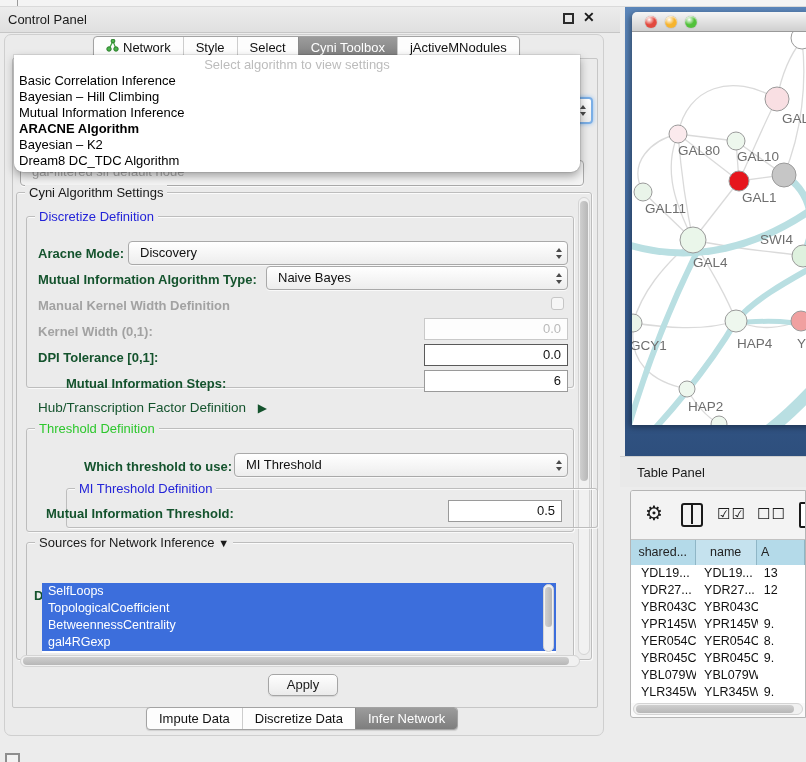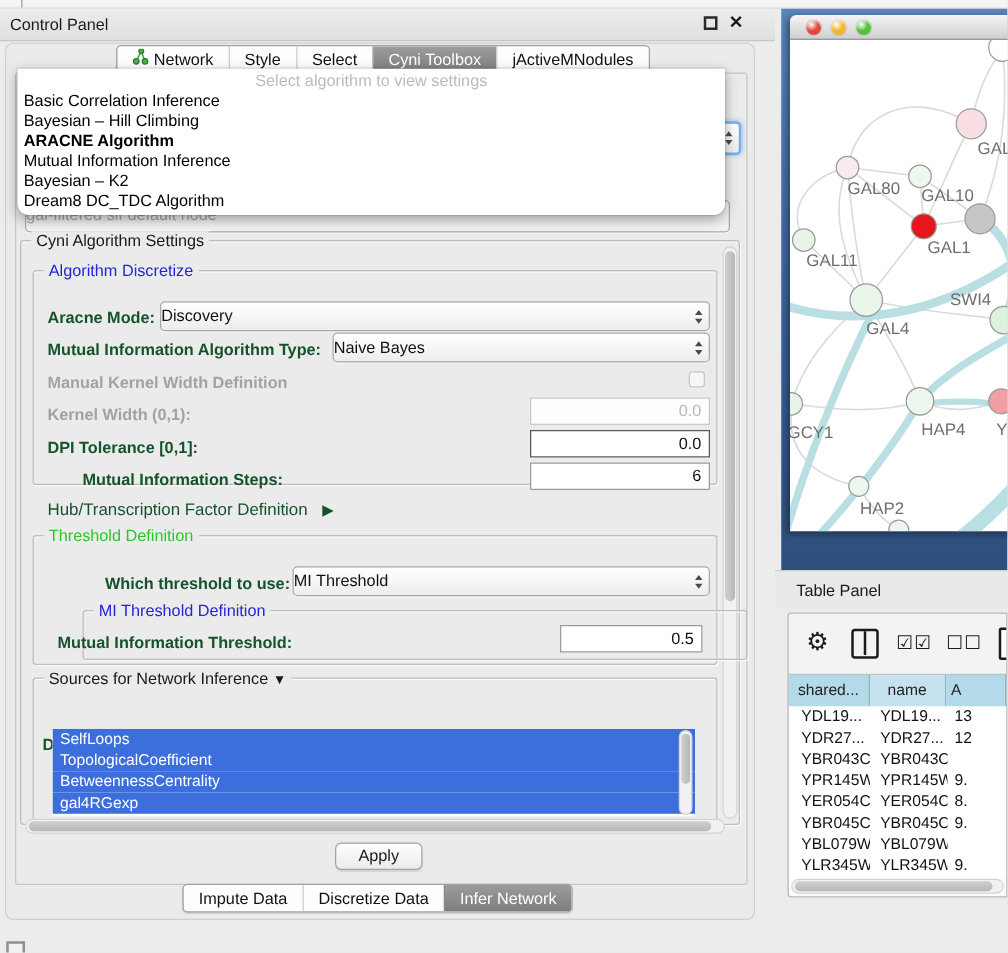--- a/index.html
+++ b/index.html
@@ -18,21 +18,21 @@
   .main-panel { left:4px; top:34px; width:600px; height:702px; background:#ebebeb; border:1px solid #cfcfcf; border-radius:7px; }
   .content-pane { left:12px; top:58px; width:586px; height:650px; border:1px solid #c6c6c6; background:#ebebeb; border-radius:2px; }
 
   
   .seg { position:absolute; display:inline-flex; height:23px; border:1px solid #a3a3a3; border-radius:4px; background:#fdfdfd; overflow:hidden; box-shadow:0 1px 1px rgba(0,0,0,.12); }
   .seg .s { display:flex; align-items:center; gap:4px; padding:0 12px; font-size:13px; line-height:21px; color:#111; border-left:1px solid #cdcdcd; white-space:nowrap; }
   .seg .s:first-child { border-left:none; }
   .seg .s.sel { background:linear-gradient(#9c9c9c,#7e7e7e); color:#fff; border-left-color:#8a8a8a; }
 
   
-  .combo { position:absolute; border:1px solid #a9a9a9; border-radius:4px; background:linear-gradient(#ffffff,#ededed); font-size:13px; line-height:22px; color:#111; box-shadow:0 1px 0 rgba(255,255,255,.7); }
+  .combo { position:absolute; border:1px solid #a9a9a9; border-radius:4px; background:linear-gradient(#ffffff,#ededed); font-size:13px; line-height:22px; padding-left:11px; color:#111; box-shadow:0 1px 0 rgba(255,255,255,.7); }
   .spin { position:absolute; right:0; top:0; bottom:0; width:17px; display:flex; flex-direction:column; align-items:center; justify-content:center; gap:3px; }
   .tri-up { width:0; height:0; border-left:3.5px solid transparent; border-right:3.5px solid transparent; border-bottom:4.5px solid #4a4a4a; }
   .tri-dn { width:0; height:0; border-left:3.5px solid transparent; border-right:3.5px solid transparent; border-top:4.5px solid #4a4a4a; }
 
   
   .field { position:absolute; background:#fff; font-size:13px; text-align:right; padding:0 6px; line-height:20px; border:1px solid #5a5a5a; color:#111; }
   .field.soft { border-color:#9a9a9a; }
   .field.disabled { border-color:#c9c9c9; color:#b9b9b9; background:#fdfdfd; }
 
   
@@ -148,36 +148,36 @@
 </div>
 <div class="combo" style="left:20px; top:160px; width:564px; height:26px; color:#a9a9a9; background:#f4f4f4;">
   <span>gal-filtered sif default node</span>
 </div>
 
 <div class="abs popup">
   <div class="prompt">Select algorithm to view settings</div>
   <div id="popup-items">
       <div class="popup-item">Basic Correlation Inference</div>
       <div class="popup-item">Bayesian – Hill Climbing</div>
+      <div class="popup-item">Mutual Information Inference</div>
       <div class="popup-item sel">ARACNE Algorithm</div>
-      <div class="popup-item">Mutual Information Inference</div>
       <div class="popup-item">Bayesian – K2</div>
       <div class="popup-item">Dream8 DC_TDC Algorithm</div>
     </div>
 </div>
 
 <div class="group" style="left:16px; top:192px; width:576px; height:468px;">
   <div class="legend">Cyni Algorithm Settings</div>
 </div>
 <div class="vtrack" style="left:578px; top:197px; height:458px;">
   <div class="vthumb" style="top:3px; height:280px;"></div>
 </div>
 
 <div class="group" style="left:26px; top:216px; width:548px; height:172px;">
-  <div class="legend blue">Algorithm Discretize</div>
+  <div class="legend blue">Discretize Definition</div>
 </div>
 <div class="lbl" style="left:38px; top:246px;">Aracne Mode:</div>
 <div class="combo" style="left:128px; top:241px; width:440px; height:24px;">
   <span>Discovery</span>
   <div class="spin">
       <div class="tri-up"></div>
       <div class="tri-dn"></div>
     </div>
 </div>
 <div class="lbl" style="left:38px; top:272px;">Mutual Information Algorithm Type:</div>

